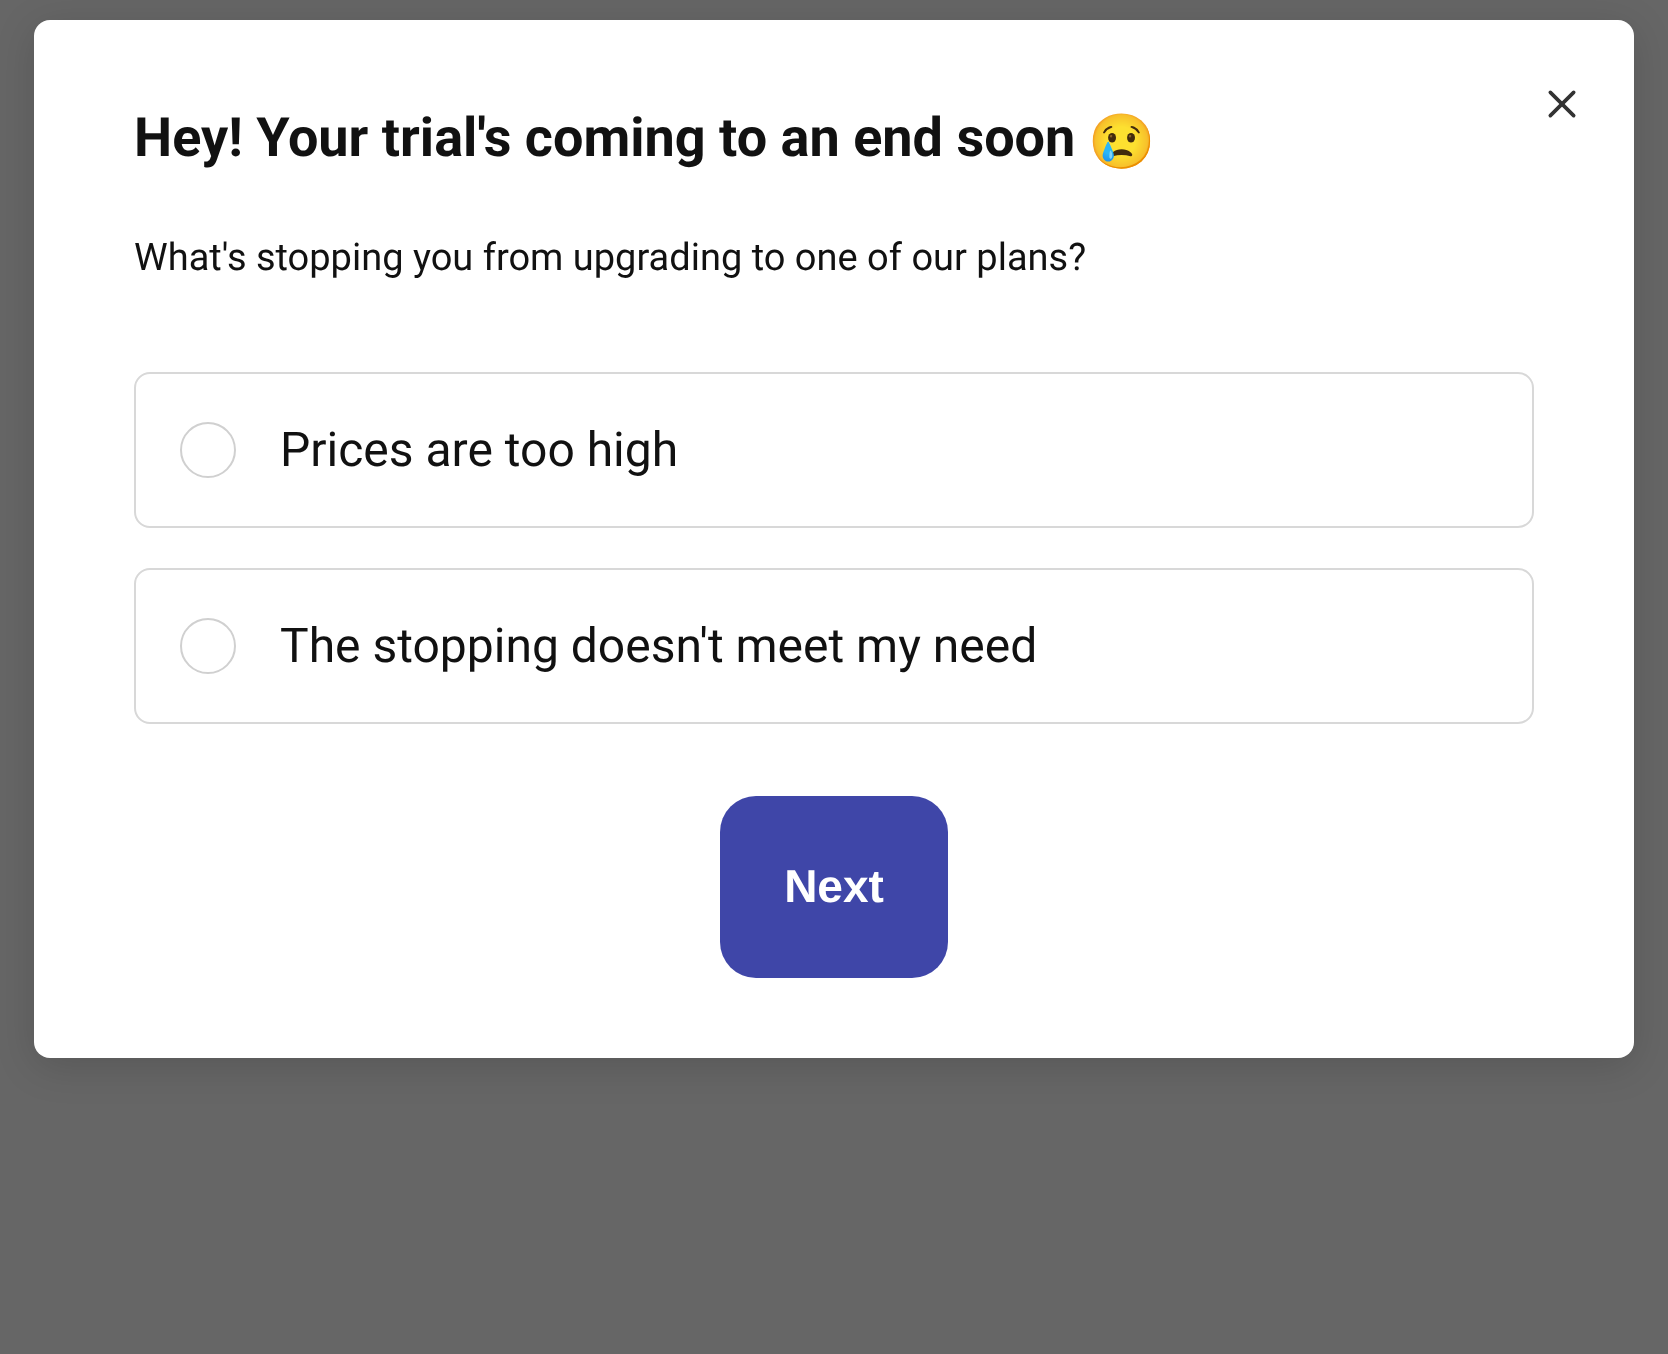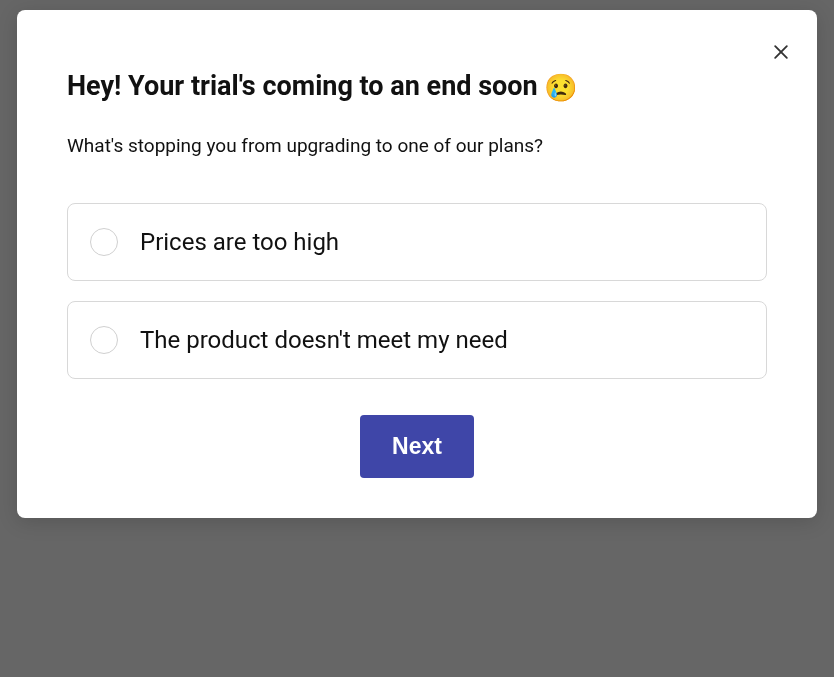--- a/index.html
+++ b/index.html
@@ -40,21 +40,21 @@
       justify-content: center;
     }
     .close-btn svg {
       width: 20px;
       height: 20px;
     }
     .title {
       font-size: 27px;
       font-weight: 700;
       color: #111;
-      margin-top: 32px;
+      margin-top: 15px;
       margin-bottom: 28px;
     }
     .title-emoji {
       display: inline-block;
       vertical-align: middle;
       font-size: 27px;
     }
     .question {
       font-size: 19px;
       color: #111;
@@ -91,22 +91,22 @@
       color: #111;
     }
     .footer {
       display: flex;
       justify-content: center;
     }
     .next-btn {
       background: #3f46a8;
       color: #fff;
       border: none;
-      border-radius: 4px;
-      padding: 18px 32px;
+      border-radius: 18px;
+      padding: 32px 32px;
       font-size: 23px;
       font-weight: 700;
       cursor: pointer;
     }
   </style>
 </head>
 <body>
 
 <div class="modal">
   <button class="close-btn">
@@ -123,20 +123,20 @@
 
   <p class="question">What's stopping you from upgrading to one of our plans?</p>
 
   <div class="options">
     <div class="option">
       <span class="radio-circle"></span>
       <span class="option-label">Prices are too high</span>
     </div>
     <div class="option">
       <span class="radio-circle"></span>
-      <span class="option-label">The product doesn't meet my need</span>
+      <span class="option-label">The stopping doesn't meet my need</span>
     </div>
   </div>
 
   <div class="footer">
     <button class="next-btn">Next</button>
   </div>
 </div>
 
 </body></html>

